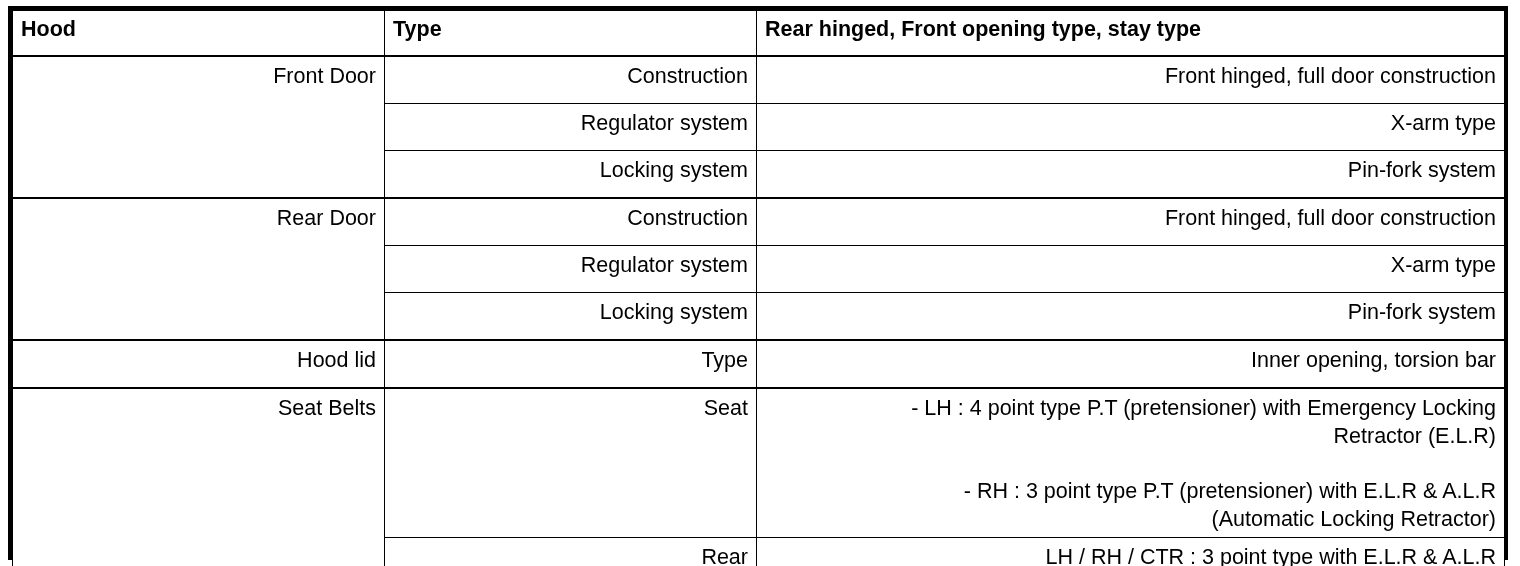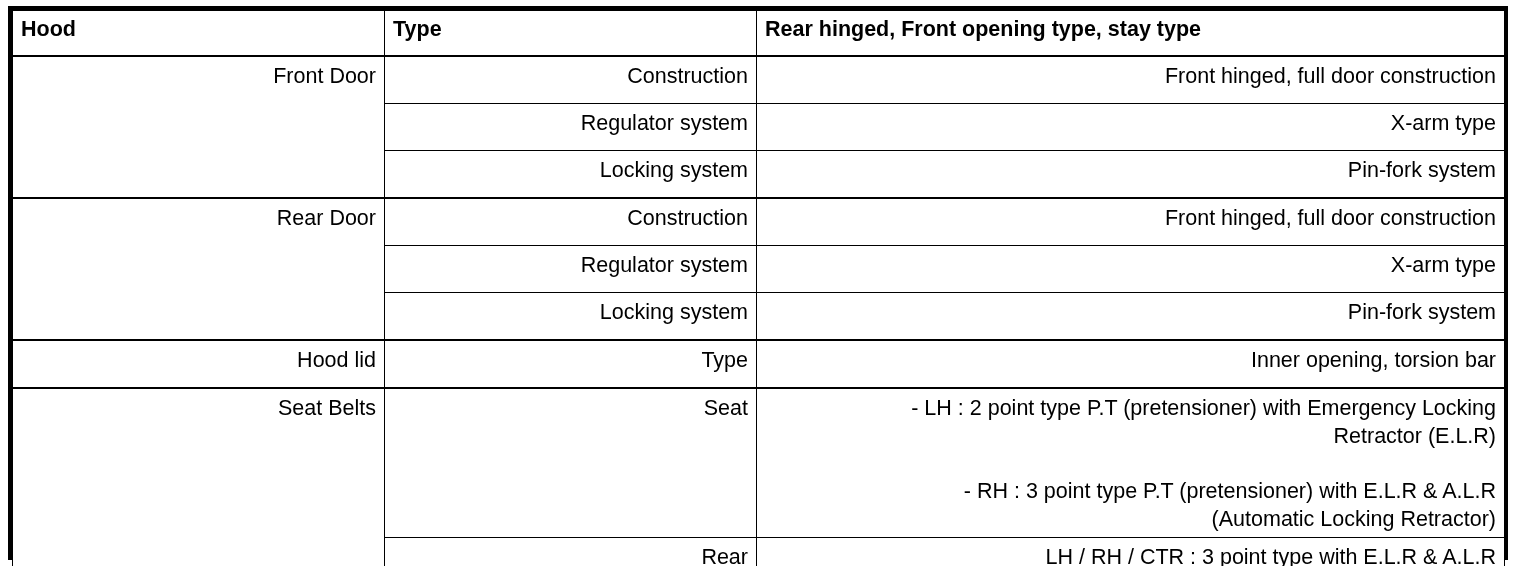--- a/index.html
+++ b/index.html
@@ -144,21 +144,21 @@
       <tr class="r-std group-start-row">
         <td class="label-cell">Hood lid</td>
         <td class="sub-cell">Type</td>
         <td>Inner opening, torsion bar</td>
       </tr>
 
       <tr class="group-start-row">
         <td class="label-cell" rowspan="2">Seat Belts</td>
         <td class="sub-cell">Seat</td>
         <td class="value-cell-front">
-          <span class="belt-block">-  LH : 2 point type P.T (pretensioner) with Emergency Locking
+          <span class="belt-block">-  LH : 4 point type P.T (pretensioner) with Emergency Locking
 Retractor (E.L.R)</span>
           <span class="belt-gap"></span>
           <span class="belt-block">-  RH : 3 point type P.T (pretensioner) with E.L.R &amp; A.L.R
 (Automatic Locking Retractor)</span>
         </td>
       </tr>
       <tr class="r-std">
         <td class="sub-cell">Rear</td>
         <td>LH / RH / CTR : 3 point type with E.L.R &amp; A.L.R</td>
       </tr>

